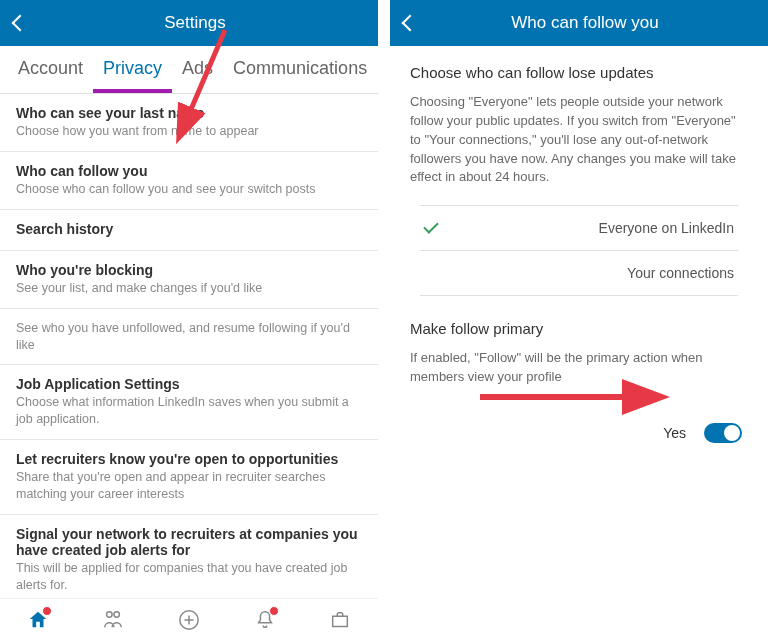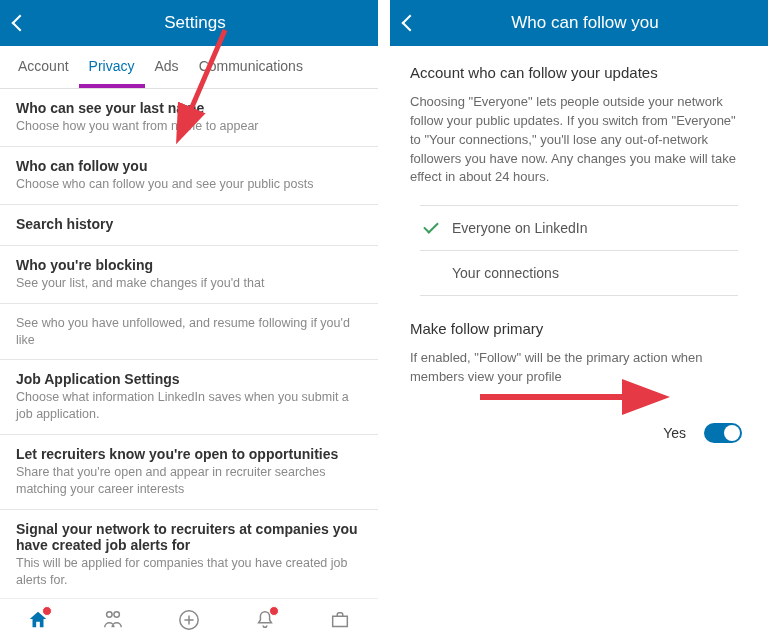--- a/index.html
+++ b/index.html
@@ -4,31 +4,31 @@
 <style>
   * { box-sizing: border-box; margin: 0; padding: 0; }
   body { font-family: -apple-system, Helvetica, Arial, sans-serif; background: #ffffff; width: 768px; height: 644px; display: flex; gap: 12px; position: relative; }
   .phone { background: #fff; display: flex; flex-direction: column; height: 100%; position: relative; }
   .phone.left { width: 378px; }
   .phone.right { width: 378px; }
   .header { background: #0073b0; color: #fff; height: 46px; display: flex; align-items: center; padding: 0 14px; position: relative; }
   .header .title { position: absolute; left: 12px; right: 0; text-align: center; font-size: 17px; font-weight: 500; }
   .back-icon { width: 12px; height: 12px; border-left: 2px solid #fff; border-bottom: 2px solid #fff; transform: rotate(45deg); z-index: 2; }
   .tabs { display: flex; border-bottom: 1px solid #e0e0e0; padding: 0 8px; }
-  .tab { padding: 12px 10px 10px 10px; font-size: 14px; color: #666; cursor: pointer; }
+  .tab { padding: 12px 10px 10px 10px; font-size: 18px; color: #666; cursor: pointer; }
   .tab.active { color: #0073b0; border-bottom: 4px solid #a21caf; }
   .scroll { flex: 1; overflow-y: hidden; }
   .row { padding: 11px 16px; border-bottom: 1px solid #e6e6e6; }
   .row .r-title { font-size: 14px; font-weight: 600; color: #333; margin-bottom: 2px; }
   .row .r-sub { font-size: 12.5px; color: #8a8a8a; line-height: 1.35; }
   .right .content { padding: 18px 20px; }
   .sect-title { font-size: 15px; color: #333; margin-bottom: 12px; }
   .sect-desc { font-size: 13px; color: #6a6a6a; line-height: 1.45; margin-bottom: 18px; }
   .opts { border-top: 1px solid #e0e0e0; margin: 0 10px 24px 10px; }
-  .opt { display: flex; align-items: center; padding: 14px 4px; border-bottom: 1px solid #e0e0e0; font-size: 14px; color: #555; }
+  .opt { display: flex; align-items: center; padding: 14px 4px; border-bottom: 1px solid #e0e0e0; font-size: 14px; color: #555; justify-content: space-between; }
   .check { width: 14px; height: 8px; border-left: 2px solid #3a9d5d; border-bottom: 2px solid #3a9d5d; transform: rotate(-45deg); margin-right: 14px; margin-top: -4px; visibility: hidden; }
   .opt.selected .check { visibility: visible; }
   .sect2-desc { font-size: 13px; color: #6a6a6a; line-height: 1.45; margin-bottom: 36px; }
   .toggle-row { display: flex; align-items: center; justify-content: flex-end; padding-right: 6px; }
   .toggle-label { font-size: 14px; color: #333; margin-right: 18px; }
   .toggle { width: 38px; height: 20px; background: #0073b0; border-radius: 20px; position: relative; }
   .toggle .knob { position: absolute; width: 16px; height: 16px; background: #fff; border-radius: 50%; top: 2px; right: 2px; }
   .bottombar { position: absolute; bottom: 4px; left: 0; width: 378px; height: 42px; display: flex; justify-content: space-around; align-items: center; border-top: 1px solid #eee; background: #fff; }
   .bb-icon { width: 22px; height: 22px; position: relative; }
   svg { display: block; }
@@ -51,28 +51,28 @@
     <div class="tab">Ads</div>
     <div class="tab">Communications</div>
   </div>
   <div class="scroll">
     <div class="row">
       <div class="r-title">Who can see your last name</div>
       <div class="r-sub">Choose how you want from name to appear</div>
     </div>
     <div class="row">
       <div class="r-title">Who can follow you</div>
-      <div class="r-sub">Choose who can follow you and see your public posts</div>
+      <div class="r-sub">Choose who can follow you and see your switch posts</div>
     </div>
     <div class="row">
       <div class="r-title">Search history</div>
     </div>
     <div class="row">
       <div class="r-title">Who you're blocking</div>
-      <div class="r-sub">See your list, and make changes if you'd that</div>
+      <div class="r-sub">See your list, and make changes if you'd like</div>
     </div>
     <div class="row">
       <div class="r-sub">See who you have unfollowed, and resume following if you'd like</div>
     </div>
     <div class="row">
       <div class="r-title">Job Application Settings</div>
       <div class="r-sub">Choose what information LinkedIn saves when you submit a job application.</div>
     </div>
     <div class="row">
       <div class="r-title">Let recruiters know you're open to opportunities</div>
@@ -88,21 +88,21 @@
     </div>
   </div>
 </div>
 
 <div class="phone right">
   <div class="header">
     <div class="back-icon"></div>
     <div class="title">Who can follow you</div>
   </div>
   <div class="content">
-    <div class="sect-title">Account who can follow your updates</div>
+    <div class="sect-title">Choose who can follow lose updates</div>
     <div class="sect-desc">Choosing "Everyone" lets people outside your network follow your public updates. If you switch from "Everyone" to "Your connections," you'll lose any out-of-network followers you have now. Any changes you make will take effect in about 24 hours.</div>
     <div class="opts">
       <div class="opt selected">
         <div class="check"></div>
         <span>Everyone on LinkedIn</span>
       </div>
       <div class="opt">
         <div class="check"></div>
         <span>Your connections</span>
       </div>

